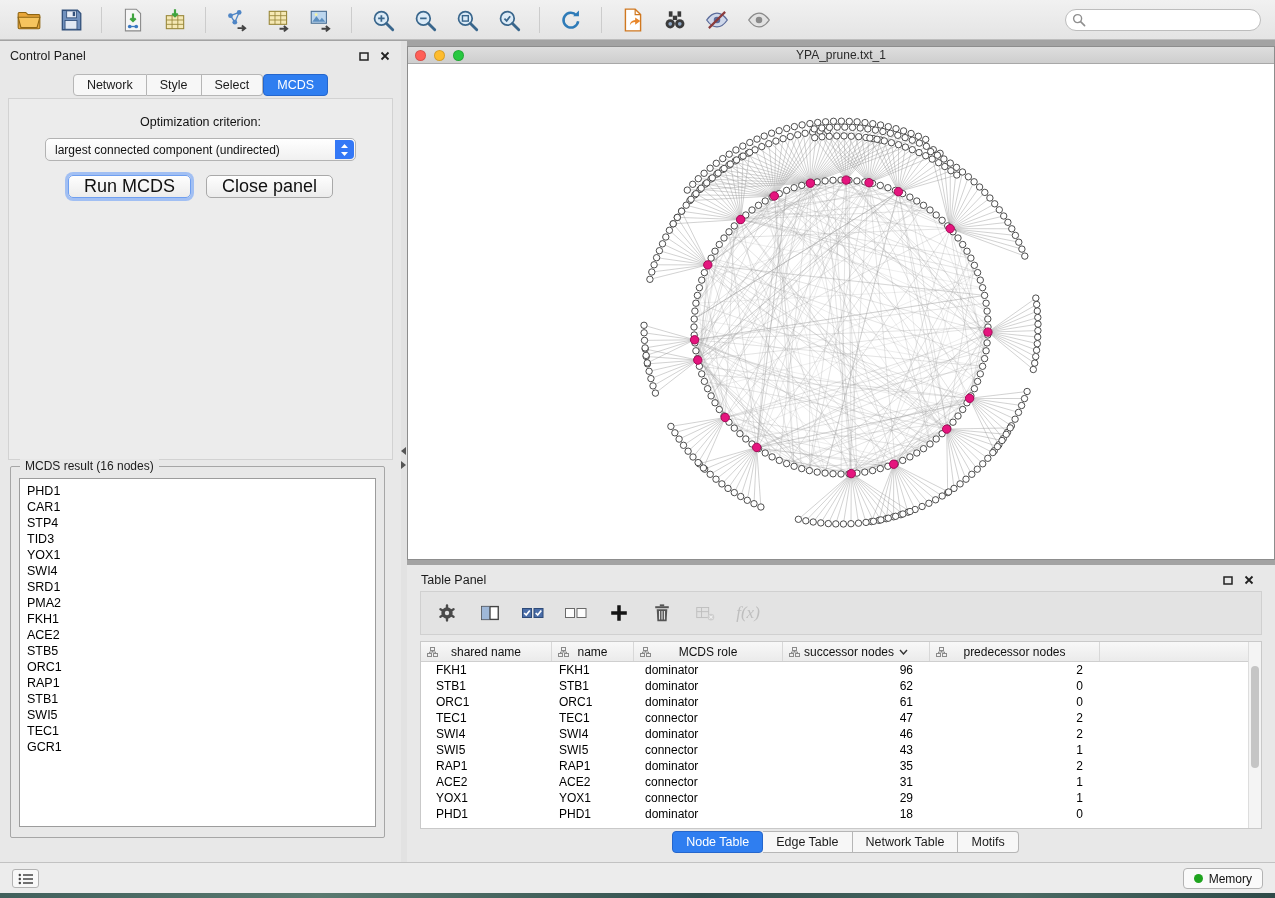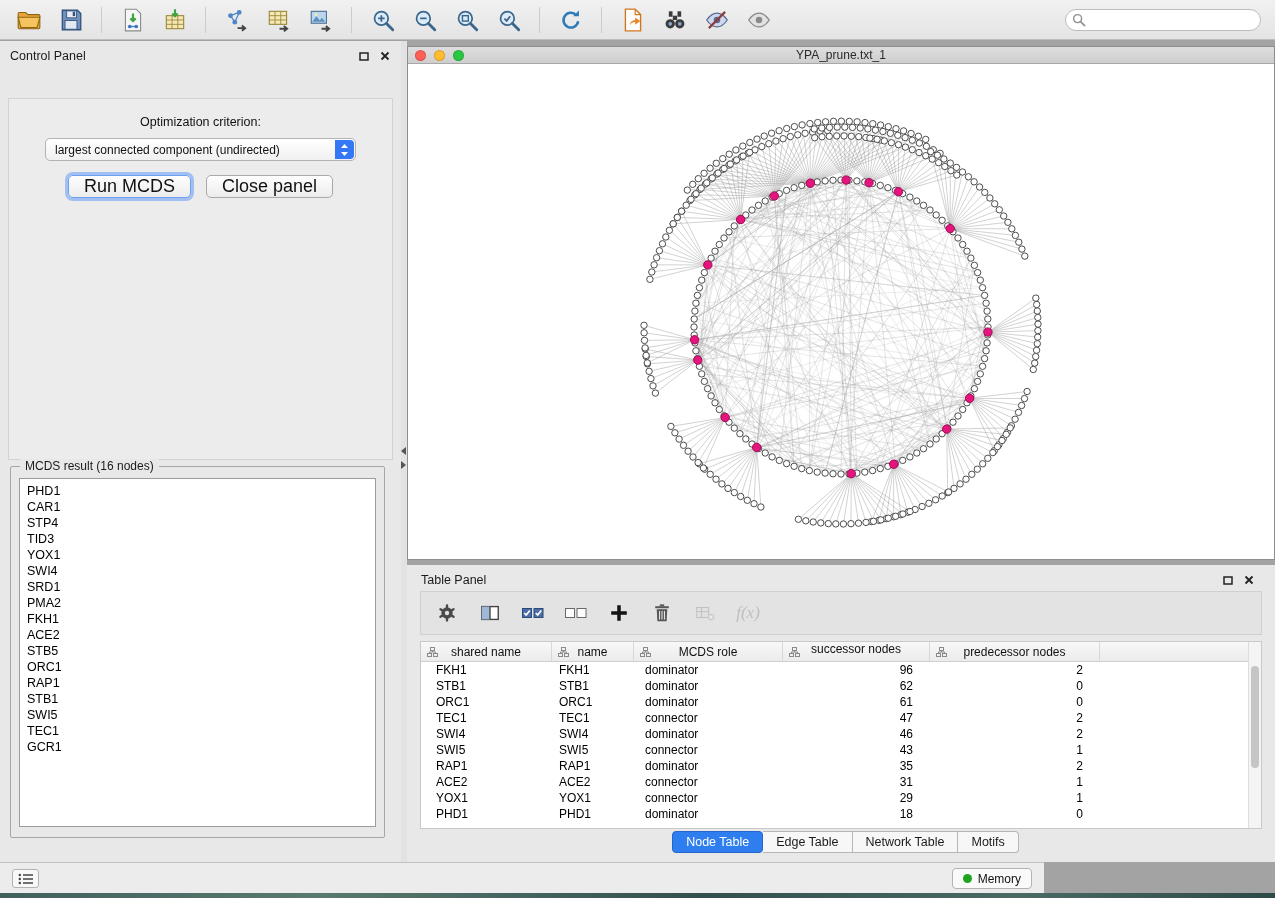--- a/index.html
+++ b/index.html
@@ -76,35 +76,35 @@
   .tpi { width:28px; height:28px; display:flex; align-items:center; justify-content:center; }
   .tpi.disabled { opacity:.5; }
   .fx { font-family:"Liberation Serif", serif; font-style:italic; font-size:17px; color:#9a9a9a; }
 
   .tp-table { position:absolute; top:76px; left:13px; right:13px; height:188px; background:#fff;
     border:1px solid #c9c9c9; overflow:hidden; }
   .thead { display:flex; height:20px; background:linear-gradient(#f8f8f8,#ebebeb); border-bottom:1px solid #cfcfcf; }
   .hcell { position:relative; display:flex; align-items:center; justify-content:center; gap:5px;
     font-size:12px; color:#111; border-right:1px solid #d8d8d8; }
   .hcell .mini { position:absolute; left:6px; top:5px; }
-  .c0{width:131px;} .c1{width:82px;} .c2{width:149px;} .c3{width:147px;flex-direction:column;} .c4{width:170px;}
+  .c0{width:131px;} .c1{width:82px;} .c2{width:149px;} .c3{width:147px;} .c4{width:170px;}
   .tbody { position:absolute; top:20px; left:0; right:13px; bottom:0; }
   .trow { display:flex; height:16px; align-items:center; }
   .tcell { font-size:12px; color:#000; overflow:hidden; white-space:nowrap; }
   .tcell.c0 { padding-left:15px; }
   .tcell.c1 { padding-left:7px; }
   .tcell.c2 { padding-left:11px; }
   .tcell.c3 { text-align:right; padding-right:17px; }
   .tcell.c4 { text-align:right; padding-right:17px; }
   .vsb { position:absolute; right:0; top:0; bottom:0; width:13px; background:#f4f4f4; border-left:1px solid #dddddd; }
   .vsb .thumb { position:absolute; left:2px; right:2px; top:24px; height:102px; background:#c5c5c5; border-radius:5px; }
   .tp-tabs { position:absolute; bottom:9px; left:9px; right:0; display:flex; justify-content:center; }
 
   
-  .statusbar { position:absolute; left:0; top:862px; width:1044px; height:31px;
+  .statusbar { position:absolute; left:0; top:862px; width:1275px; height:31px;
     background:#ececec; border-top:1px solid #c2c2c2; }
   .sb-left { position:absolute; left:12px; top:6px; width:27px; height:19px; border:1px solid #b3b3b3;
     border-radius:3px; background:#f8f8f8; display:flex; align-items:center; justify-content:center; }
   .memory { position:absolute; right:12px; top:5px; height:21px; border:1px solid #b3b3b3; border-radius:4px;
     background:#fafafa; display:flex; align-items:center; gap:6px; padding:0 10px; font-size:12px; color:#111; }
   .memdot { width:9px; height:9px; border-radius:50%; background:#1fa41f; }
   .sliver { position:absolute; left:0; top:893px; width:1275px; height:5px;
     background:linear-gradient(90deg,#41605c,#5a7a70 25%,#33504e 55%,#4a6a63 80%,#2e4a48); }
 </style>
 </head>
@@ -256,20 +256,26 @@
             </svg>
         </span>
         <span class="winbtn">
           <svg width="10" height="10">
               <path d="M1.5 1.5 L8.5 8.5 M8.5 1.5 L1.5 8.5" stroke="#222" stroke-width="1.8"></path>
             </svg>
         </span>
       </span>
     </div>
 
+    <div class="cp-tabs">
+      <span class="seg first">Network</span>
+      <span class="seg">Style</span>
+      <span class="seg last">Select</span>
+      <span class="seg sel">MCDS</span>
+    </div>
 
     <div class="cp-content">
       <div class="opt-label">Optimization criterion:</div>
       <div class="combo">
         <span>largest connected component (undirected)</span>
         <span class="combo-stepper">
           <svg width="9" height="6">
               <path d="M1 5 L4.5 1 L8 5z" fill="#fff"></path>
             </svg>
           <svg width="9" height="6">

